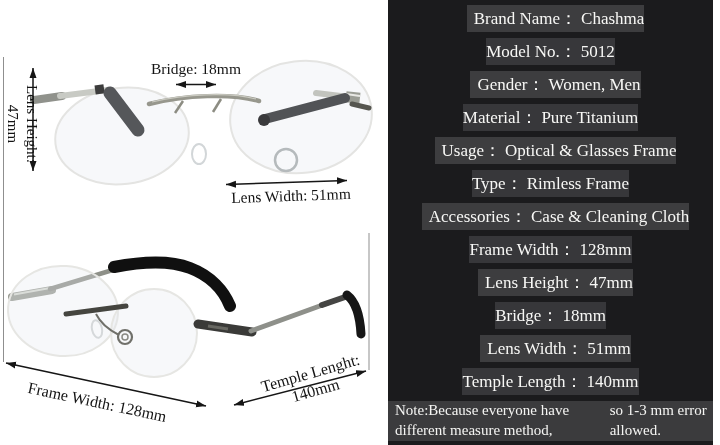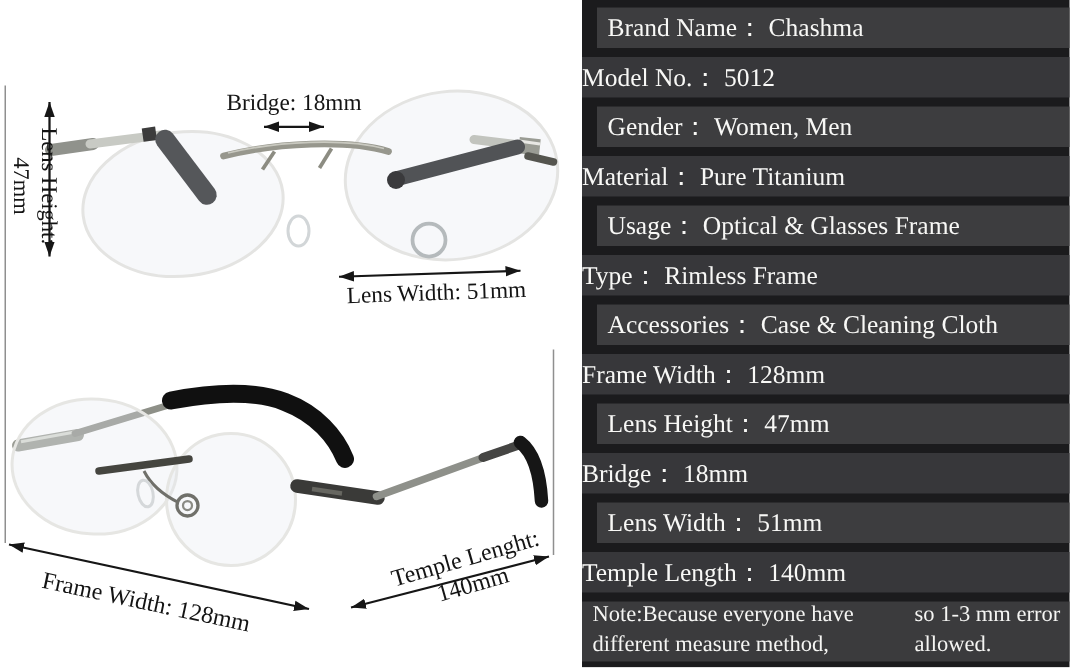--- a/index.html
+++ b/index.html
@@ -11,21 +11,21 @@
   .dim-label{position:absolute;white-space:nowrap;color:#141414;}
   .lbl-bridge{left:151px;top:60px;font-size:15.5px;}
   .lbl-lens-height{left:-26px;top:104px;width:94px;height:40px;transform:rotate(90deg);
                    text-align:center;font-size:15px;line-height:1.25;white-space:normal;}
   .lbl-lens-width{left:228px;top:187px;width:126px;text-align:center;font-size:15.5px;transform:rotate(-2deg);}
   .lbl-frame-width{left:30px;top:379px;font-size:16px;transform:rotate(12deg);transform-origin:0 0;}
   .lbl-temple{left:242px;top:364px;width:142px;text-align:center;font-size:16px;line-height:1.12;
               transform:rotate(-16deg);white-space:normal;}
   
   .panel{position:absolute;left:388px;top:0;width:325px;height:445px;background:#1b1b1d;
-         display:flex;flex-direction:column;gap:6px;padding-top:5px;box-sizing:border-box;}
+         display:flex;flex-direction:column;gap:6px;padding-top:5px;box-sizing:border-box;align-items:center;}
   .spec-rows{display:contents;}
   .spec-row{height:27px;line-height:27px;font-size:17px;color:#f8f8f6;flex:0 0 27px;
             overflow:hidden;white-space:nowrap;}
   .spec-row.indent{margin-left:10px;background:#3d3d3f;padding-left:7px;}
   .spec-row.flush{background:#37373a;}
   .colon{margin-right:4px;}
   .note-box{background:#3b3b3d;height:40px;flex:0 0 40px;display:flex;flex-direction:row;
             justify-content:center;padding-left:7px;padding-right:6px;font-size:15px;
             line-height:1.32;color:#f5f5f3;}
 </style>

